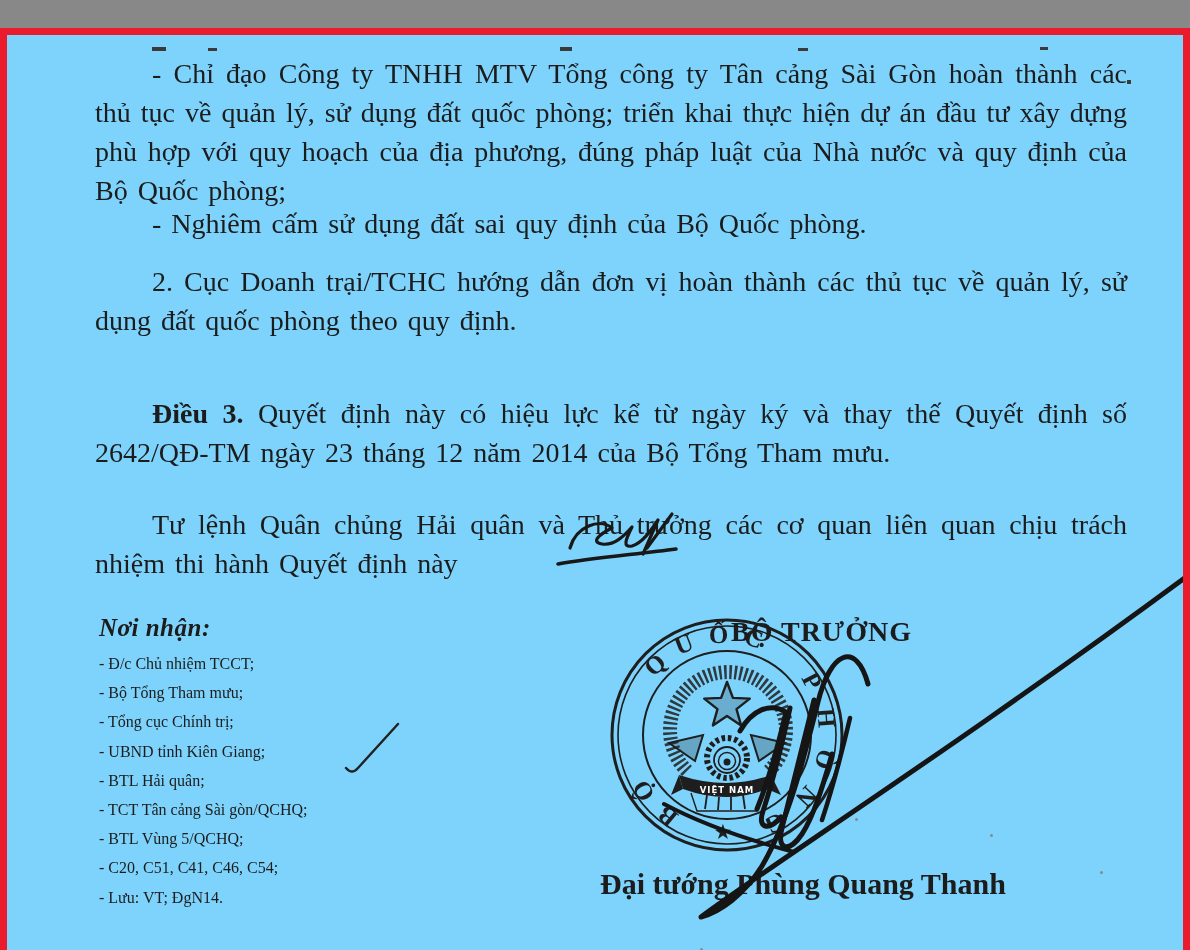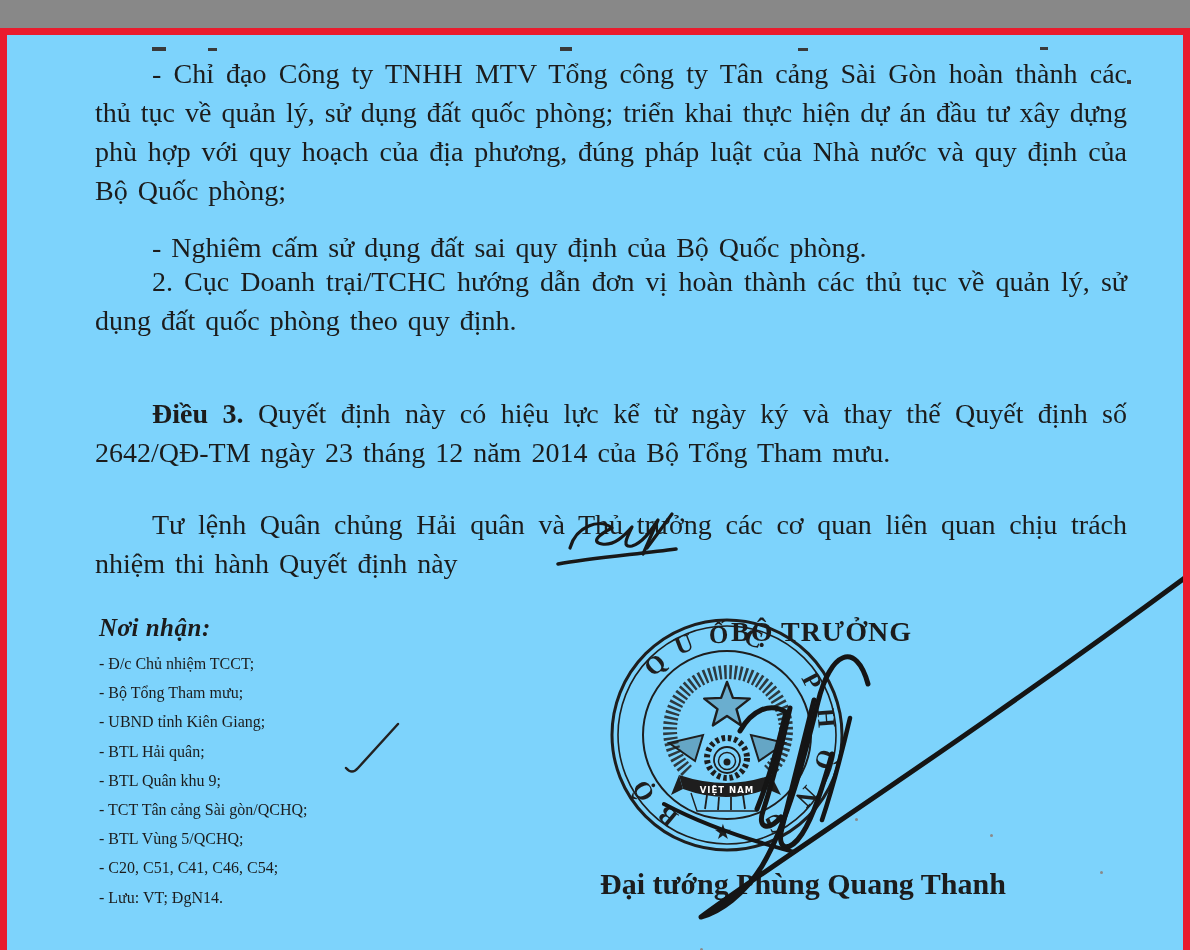--- a/index.html
+++ b/index.html
@@ -19,21 +19,21 @@
     pointer-events:none;
   }
   .para {
     position:absolute; left:95px; width:1032px;
     font-size:28px; line-height:39px;
     text-align:justify; word-spacing:3px;
     text-indent:57px;
   }
   .para b { font-weight:bold; }
   .p1 { top:26px; }
-  .p2 { top:200px; }
+  .p2 { top:176px; }
   .p3 { top:234px; }
   .p4 { top:320px; }
   .p5 { top:366px; }
   .p6 { top:477px; }
 
   .recipients { position:absolute; left:99px; top:586px; z-index:5; }
   .rc-head {
     font-weight:bold; font-style:italic;
     font-size:25px; letter-spacing:0.5px; margin-bottom:7px;
   }
@@ -94,23 +94,23 @@
       <path stroke-width="3.2" d="M 22 42 C 28 20 52 12 64 22 C 52 28 42 36 54 38 C 66 40 76 30 84 21 C 78 33 74 42 84 40 C 94 37 102 26 110 14 L 95 48"></path>
       <path stroke-width="3.2" d="M 99 42 L 124 8"></path>
       <path stroke-width="3.6" d="M 10 58 C 42 52 92 48 128 43"></path>
     </g>
   </svg>
 
   <div class="recipients">
     <div class="rc-head">Nơi nhận:</div>
     <div class="rc-item">- Đ/c Chủ nhiệm TCCT;</div>
     <div class="rc-item">- Bộ Tổng Tham mưu;</div>
+    <div class="rc-item">- Tổng cục Chính trị;</div>
     <div class="rc-item">- UBND tỉnh Kiên Giang;</div>
     <div class="rc-item">- BTL Hải quân;</div>
-    <div class="rc-item">- BTL Quân khu 9;</div>
     <div class="rc-item">- TCT Tân cảng Sài gòn/QCHQ;</div>
     <div class="rc-item">- BTL Vùng 5/QCHQ;</div>
     <div class="rc-item">- C20, C51, C41, C46, C54;</div>
     <div class="rc-item">- Lưu: VT; ĐgN14.</div>
   </div>
 
   <svg class="check-svg" width="72" height="62" viewBox="0 0 72 62">
     <path d="M 8 50 Q 14 57 20 50 L 60 6" fill="none" stroke="#222" stroke-width="2.4" stroke-linecap="round"></path>
   </svg>
 

